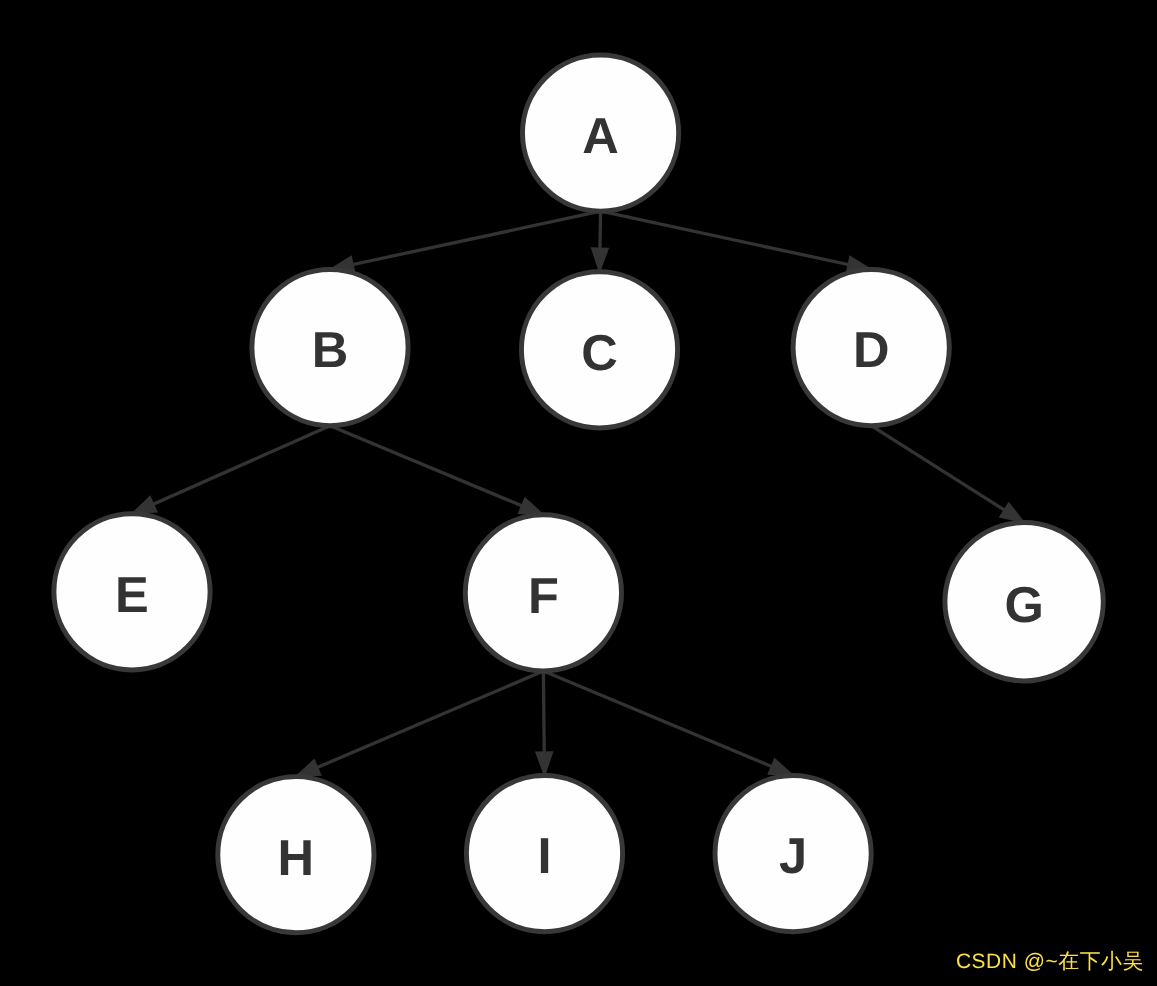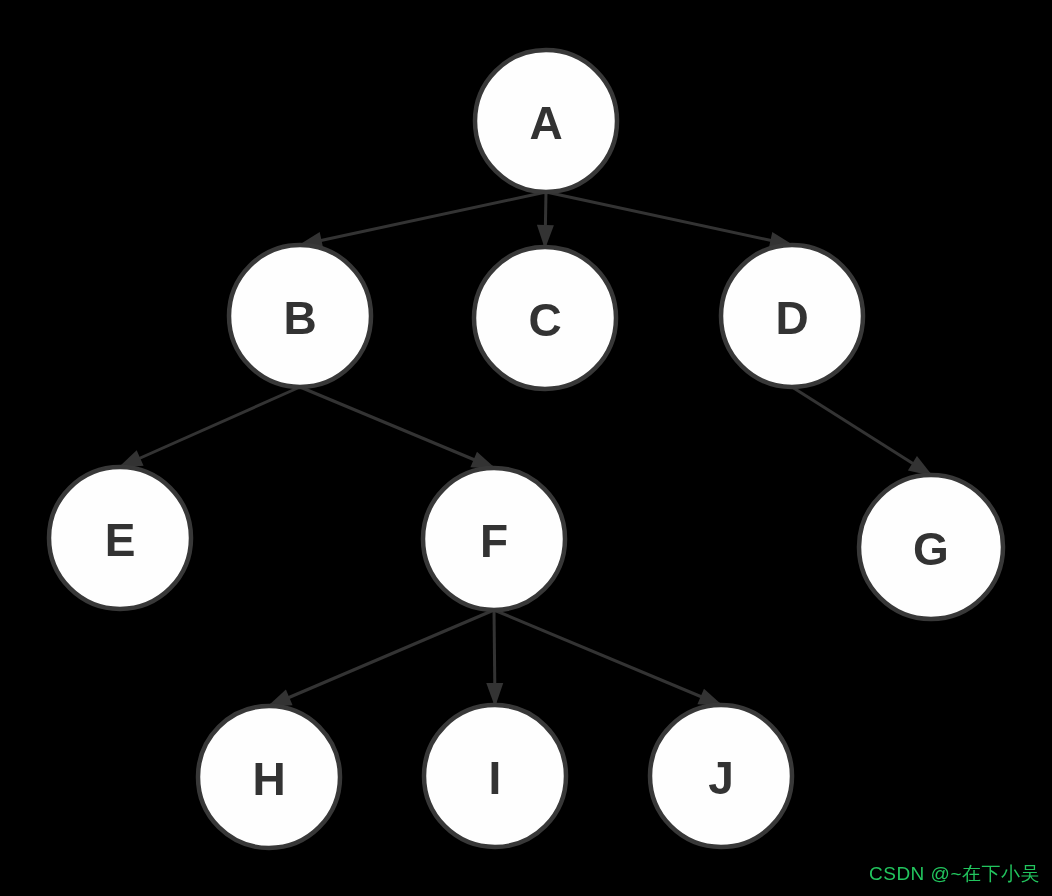--- a/index.html
+++ b/index.html
@@ -22,21 +22,21 @@
     display: block;
   }
   .node-label {
     font-family: "Liberation Sans", sans-serif;
     font-weight: bold;
   }
   .watermark {
     position: absolute;
     right: 12px;
     bottom: 9px;
-    color: #22c55e;
+    color: #fde047;
     font-size: 19px;
     letter-spacing: 0.5px;
     font-family: "Liberation Sans", sans-serif;
     user-select: none;
   }
 </style>
 </head>
 <body>
 
 <div class="stage">

